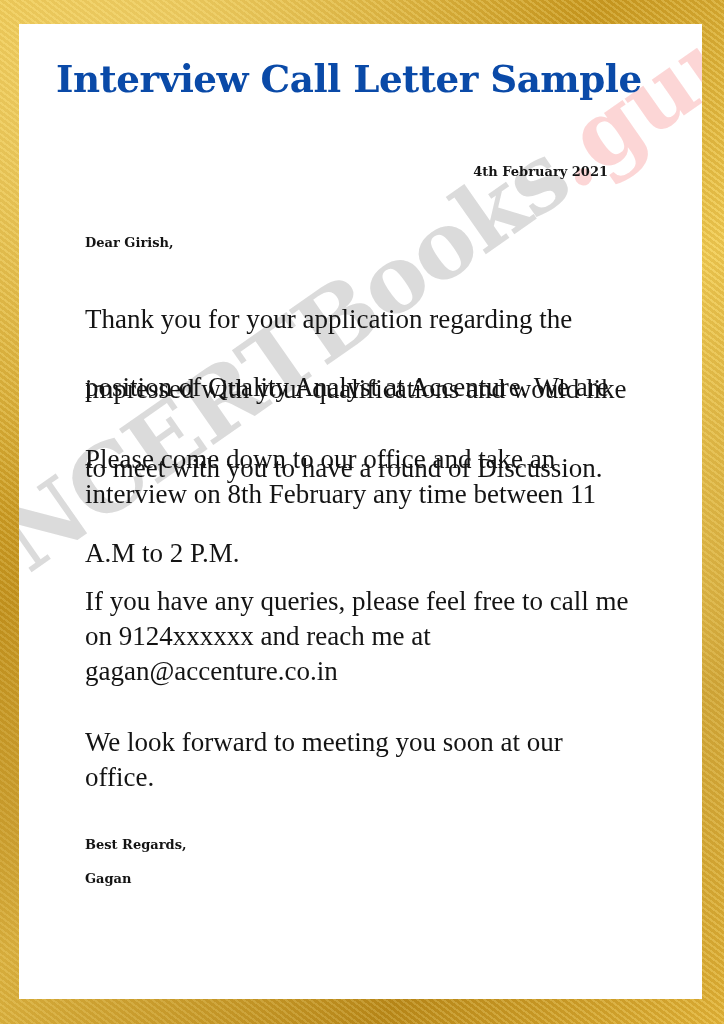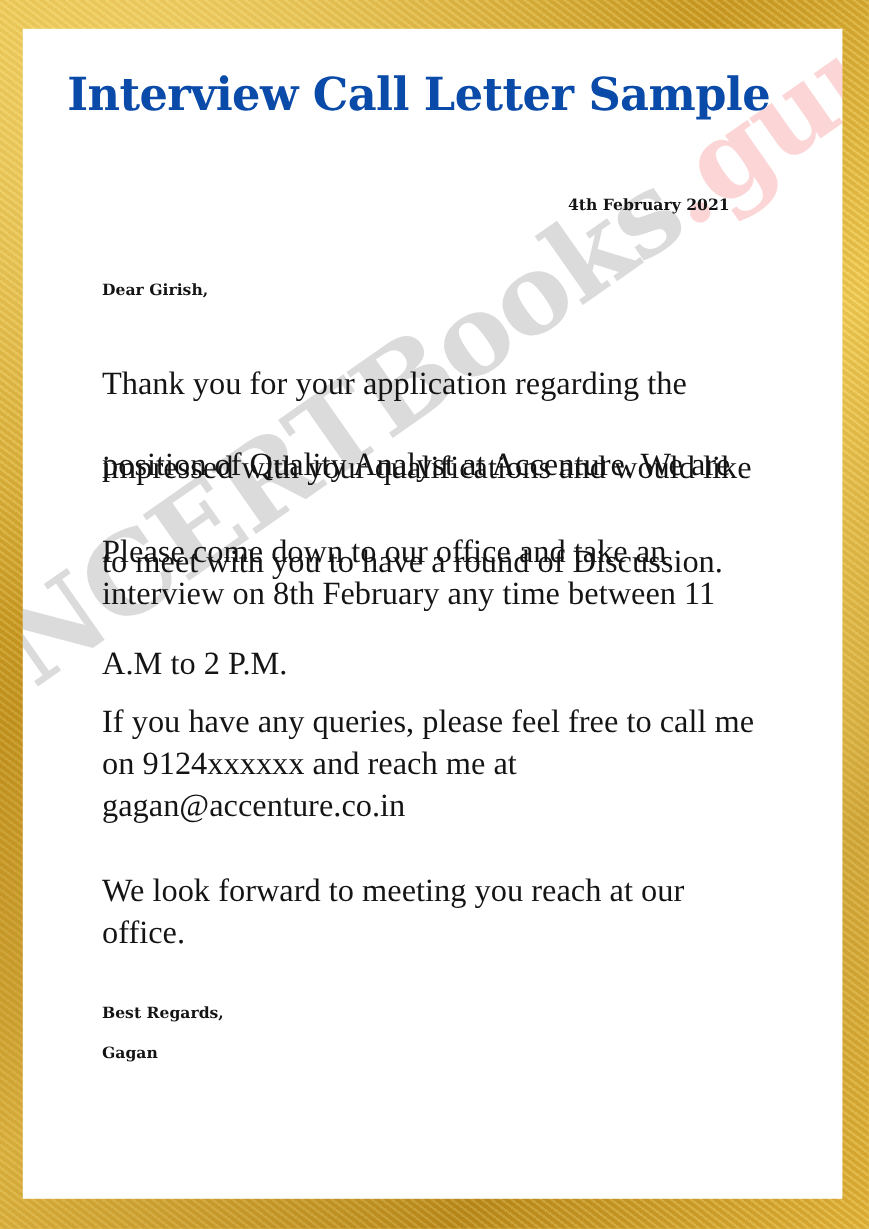--- a/index.html
+++ b/index.html
@@ -70,19 +70,19 @@
     <div class="line" style="top:516px;">A.M to 2 P.M.</div>
   </div>
 
   <div>
     <div class="line" style="top:564px;">If you have any queries, please feel free to call me</div>
     <div class="line" style="top:599px;">on 9124xxxxxx and reach me at</div>
     <div class="line" style="top:634px;">gagan@accenture.co.in</div>
   </div>
 
   <div>
-    <div class="line" style="top:705px;">We look forward to meeting you reach at our</div>
+    <div class="line" style="top:705px;">We look forward to meeting you soon at our</div>
     <div class="line" style="top:740px;">office.</div>
   </div>
 
   <div class="line bold" style="top:814px;">Best Regards,</div>
   <div class="line bold" style="top:848px;">Gagan</div>
 </div>
 
 </body></html>

